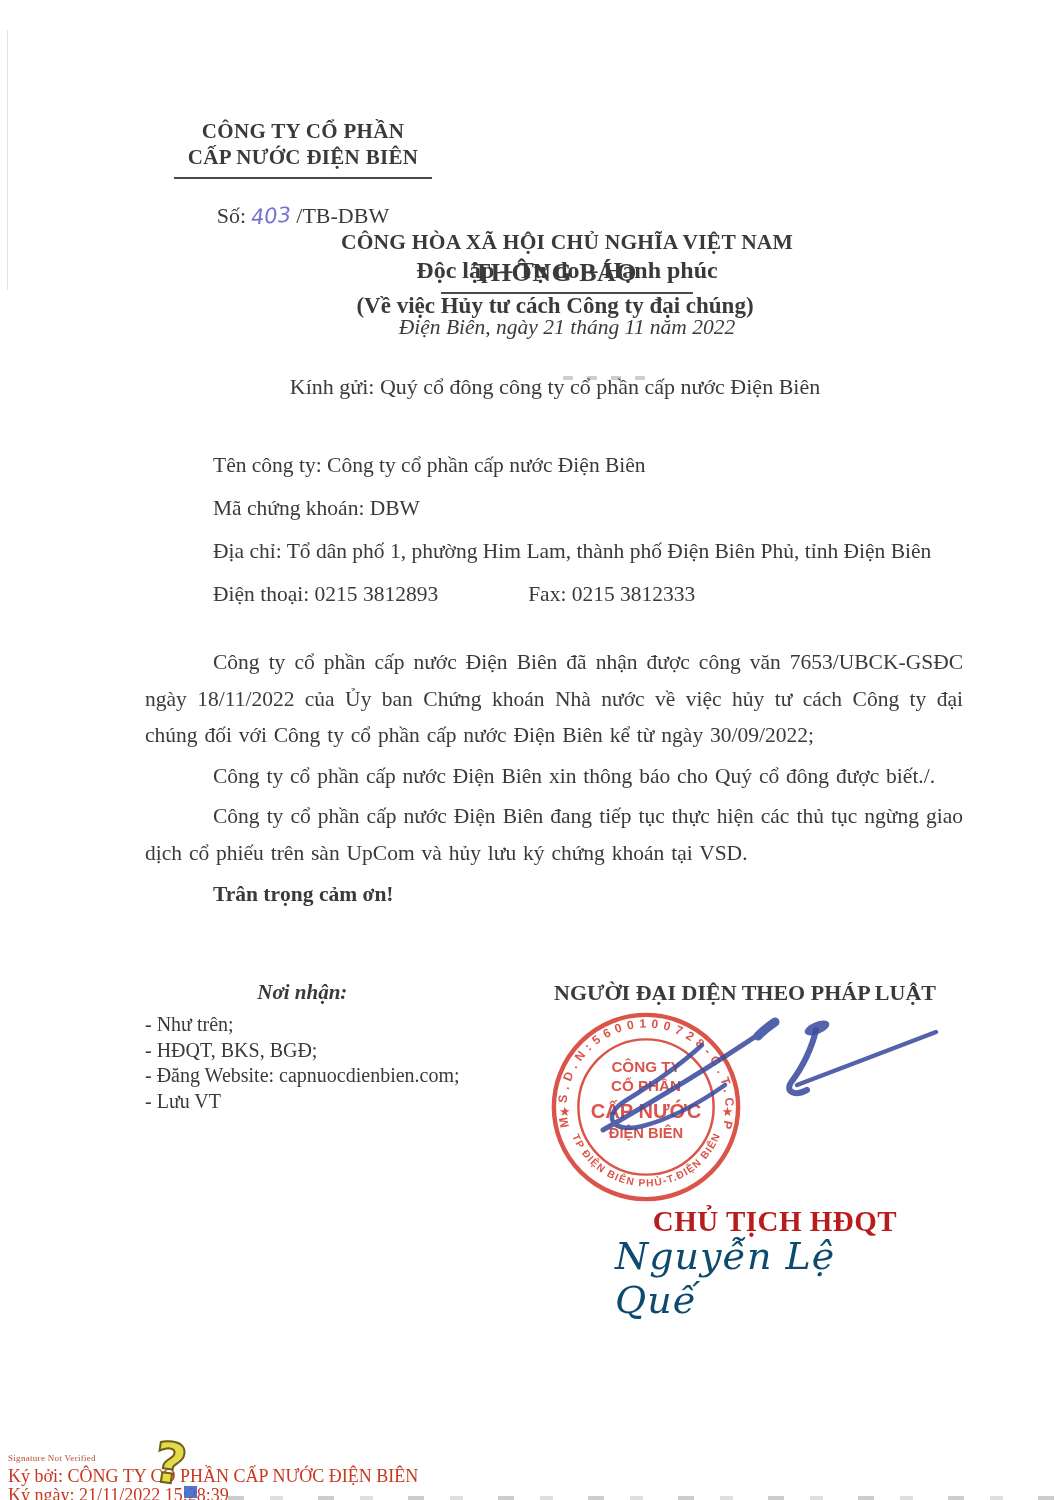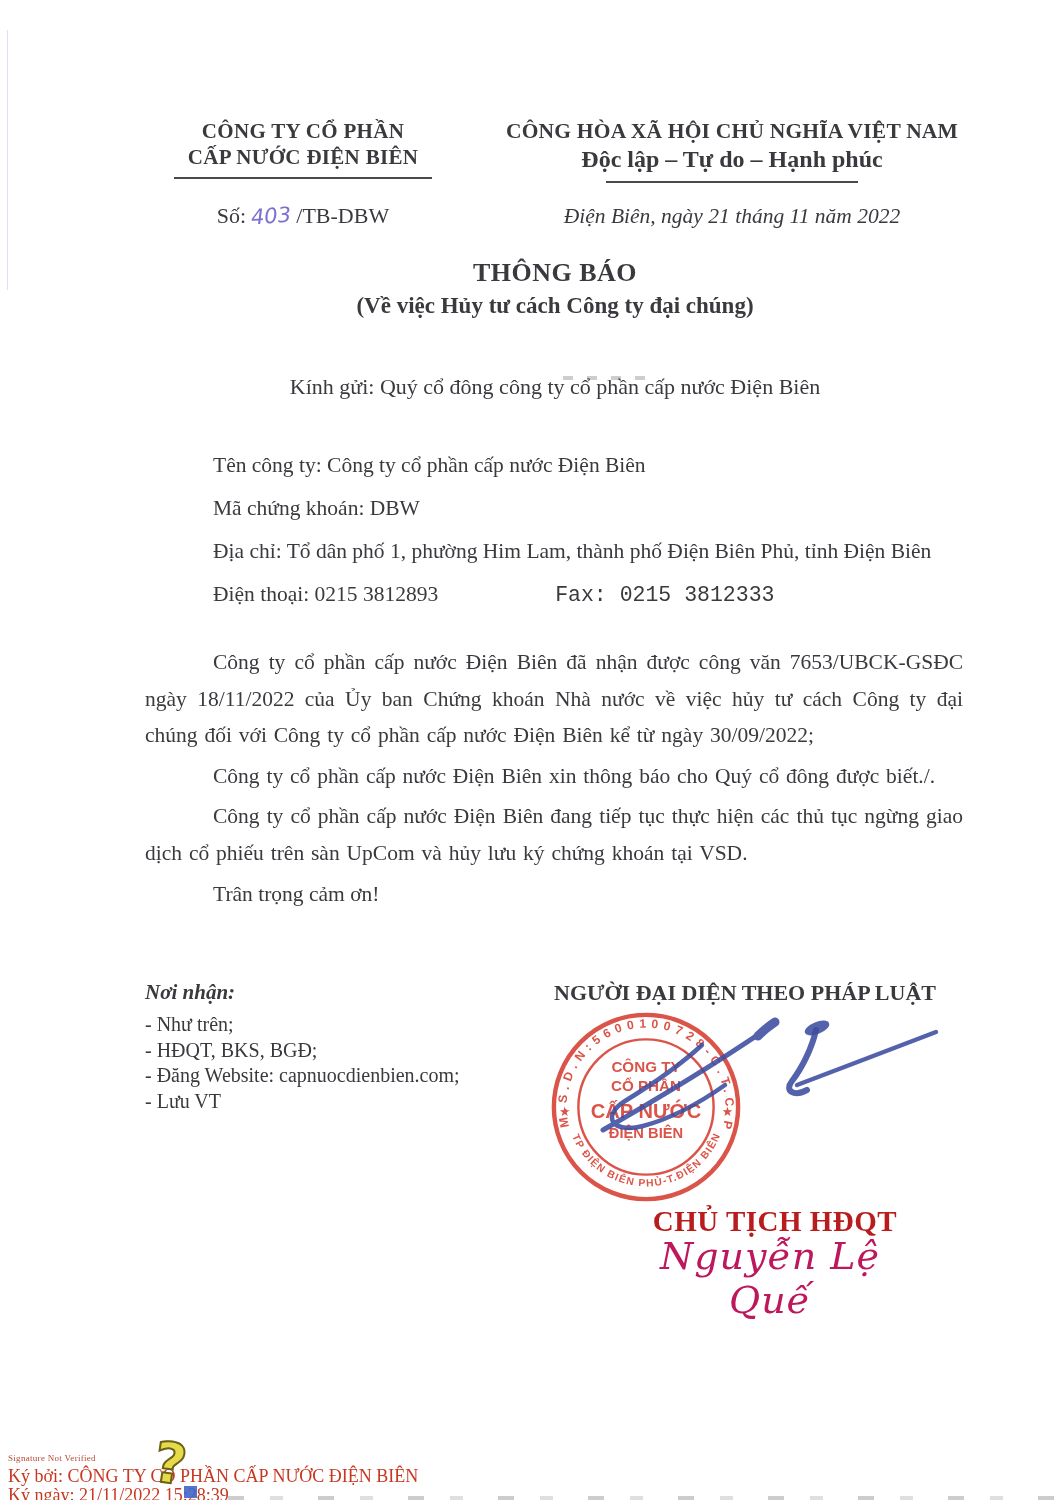--- a/index.html
+++ b/index.html
@@ -2,21 +2,21 @@
 <html><head>
 <meta charset="utf-8">
 <style>
   html,body { margin:0; padding:0; background:#ffffff; }
   .page {
     position:relative; width:1061px; height:1500px; background:#ffffff;
     overflow:hidden; font-family:"Liberation Serif","DejaVu Serif",serif;
     color:#3a393e;
   }
   
-  .header { position:absolute; top:118px; left:138px; width:858px; display:flex; }
+  .header { position:absolute; top:118px; left:138px; width:858px; display:flex;flex-direction:column; }
   .issuer { width:330px; text-align:center; }
   .issuer-line { font-weight:bold; font-size:21px; line-height:26px; letter-spacing:.3px; }
   .rule { height:0; border-top:2px solid #4a4a4e; margin:7px auto 0; }
   .issuer-rule { width:258px; }
   .ref-line { margin-top:24px; font-size:22px; }
   .ref-number {
     font-family:"DejaVu Sans",sans-serif; font-style:italic; color:#7a71cf;
     font-size:21px; display:inline-block; transform:rotate(-4deg); margin:0 5px;
   }
   .national { flex:1; text-align:center; }
@@ -26,34 +26,34 @@
   .dateline { margin-top:21px; font-style:italic; font-size:21.5px; }
   
   .title-block { position:absolute; top:258px; left:140px; width:830px; text-align:center; }
   .doc-title { font-size:26px; font-weight:bold; letter-spacing:.5px; }
   .doc-subtitle { font-size:23px; font-weight:bold; margin-top:5px; }
   .salutation { position:absolute; top:374px; left:140px; width:830px; text-align:center; font-size:22px; }
   
   .info-block { position:absolute; top:447px; left:145px; width:818px; font-size:21.5px; }
   .info-line { line-height:37px; margin-bottom:6px; text-indent:68px; }
   .info-address { text-align:justify; }
-  .fax-part { margin-left:117px;font-family:Liberation Mono, monospace; }
+  .fax-part { margin-left:90px; }
   
   .body-block { position:absolute; top:644px; left:145px; width:818px; }
   .para { font-size:21.5px; line-height:36.6px; text-align:justify; text-indent:68px; margin:0 0 4px 0; word-spacing:1.5px; }
-  .closing { font-size:21.5px; line-height:36.6px; text-indent:68px; margin:0; }
+  .closing { font-size:21.5px; line-height:36.6px; text-indent:68px; margin:0;font-weight:bold; }
   
   .recipients { position:absolute; top:980px; left:145px; }
-  .recipients-label { font-weight:bold; font-style:italic; font-size:21px; margin-bottom:7px; }
+  .recipients-label { font-weight:bold; font-style:italic; font-size:21px; margin-bottom:7px;text-align:center; }
   .recipient-item { font-size:20px; line-height:25.5px; }
   .rep-heading { position:absolute; top:980px; left:545px; width:400px; text-align:center; font-weight:bold; font-size:22px; }
   .stamp { position:absolute; left:548px; top:1009px; width:196px; height:196px; opacity:.92; }
   .sig-svg { position:absolute; left:565px; top:1006px; width:385px; height:140px; }
   .chairman-title { position:absolute; left:640px; top:1205px; width:270px; text-align:center; color:#b91c1c; font-weight:bold; font-size:29px; letter-spacing:.5px; }
-  .chairman-name { position:absolute; left:615px; top:1234px; width:310px; text-align:center; color:#be185d; font-style:italic; font-size:38px; font-family:"DejaVu Serif",serif; letter-spacing:1px; }
+  .chairman-name { position:absolute; left:615px; top:1234px; width:310px; color:#0c4a6e; font-style:italic; font-size:38px; font-family:"DejaVu Serif",serif; letter-spacing:1px; }
   
   .digital-sig { position:absolute; left:8px; top:1441px; color:#c8371f; }
   .sig-status { font-size:9px; color:#b34a33; margin-bottom:4px; letter-spacing:.3px;margin-top:12px; }
   .sig-signer { font-size:18px; line-height:19px; }
   .sig-date { font-size:18px; line-height:19px; }
   .q-badge { position:absolute; left:150px; top:1437px; width:62px; height:64px; }
   .q-mark {
     position:absolute; left:4px; top:-6px;
     font-family:"DejaVu Sans",sans-serif; font-weight:bold; font-size:56px;
     color:#e5da4a; -webkit-text-stroke:2px #6d5f15;

